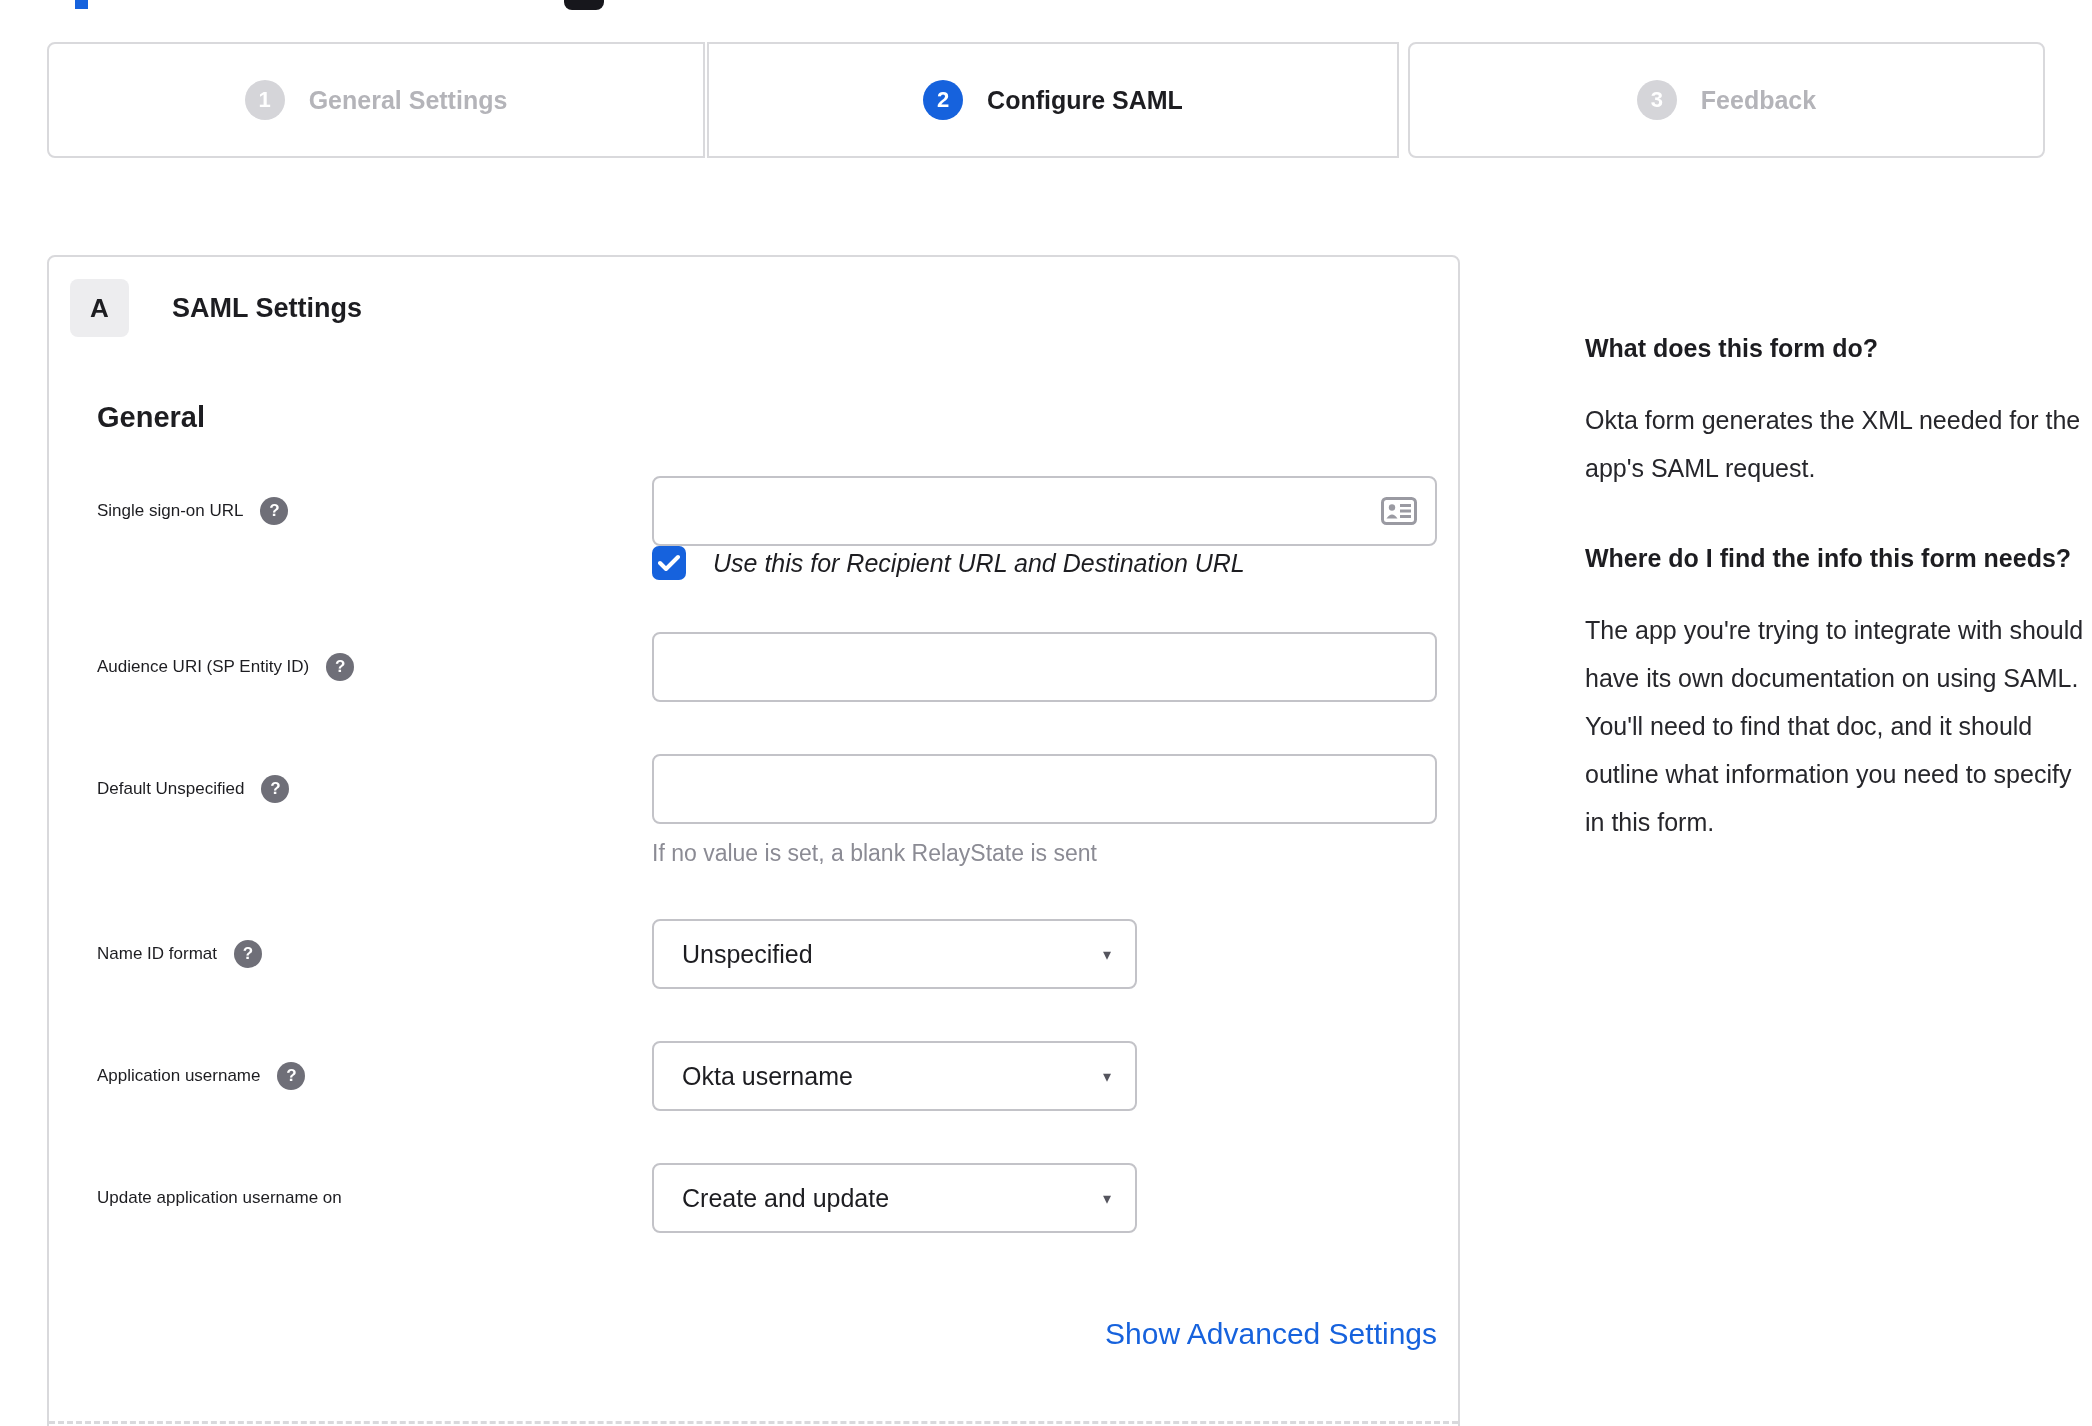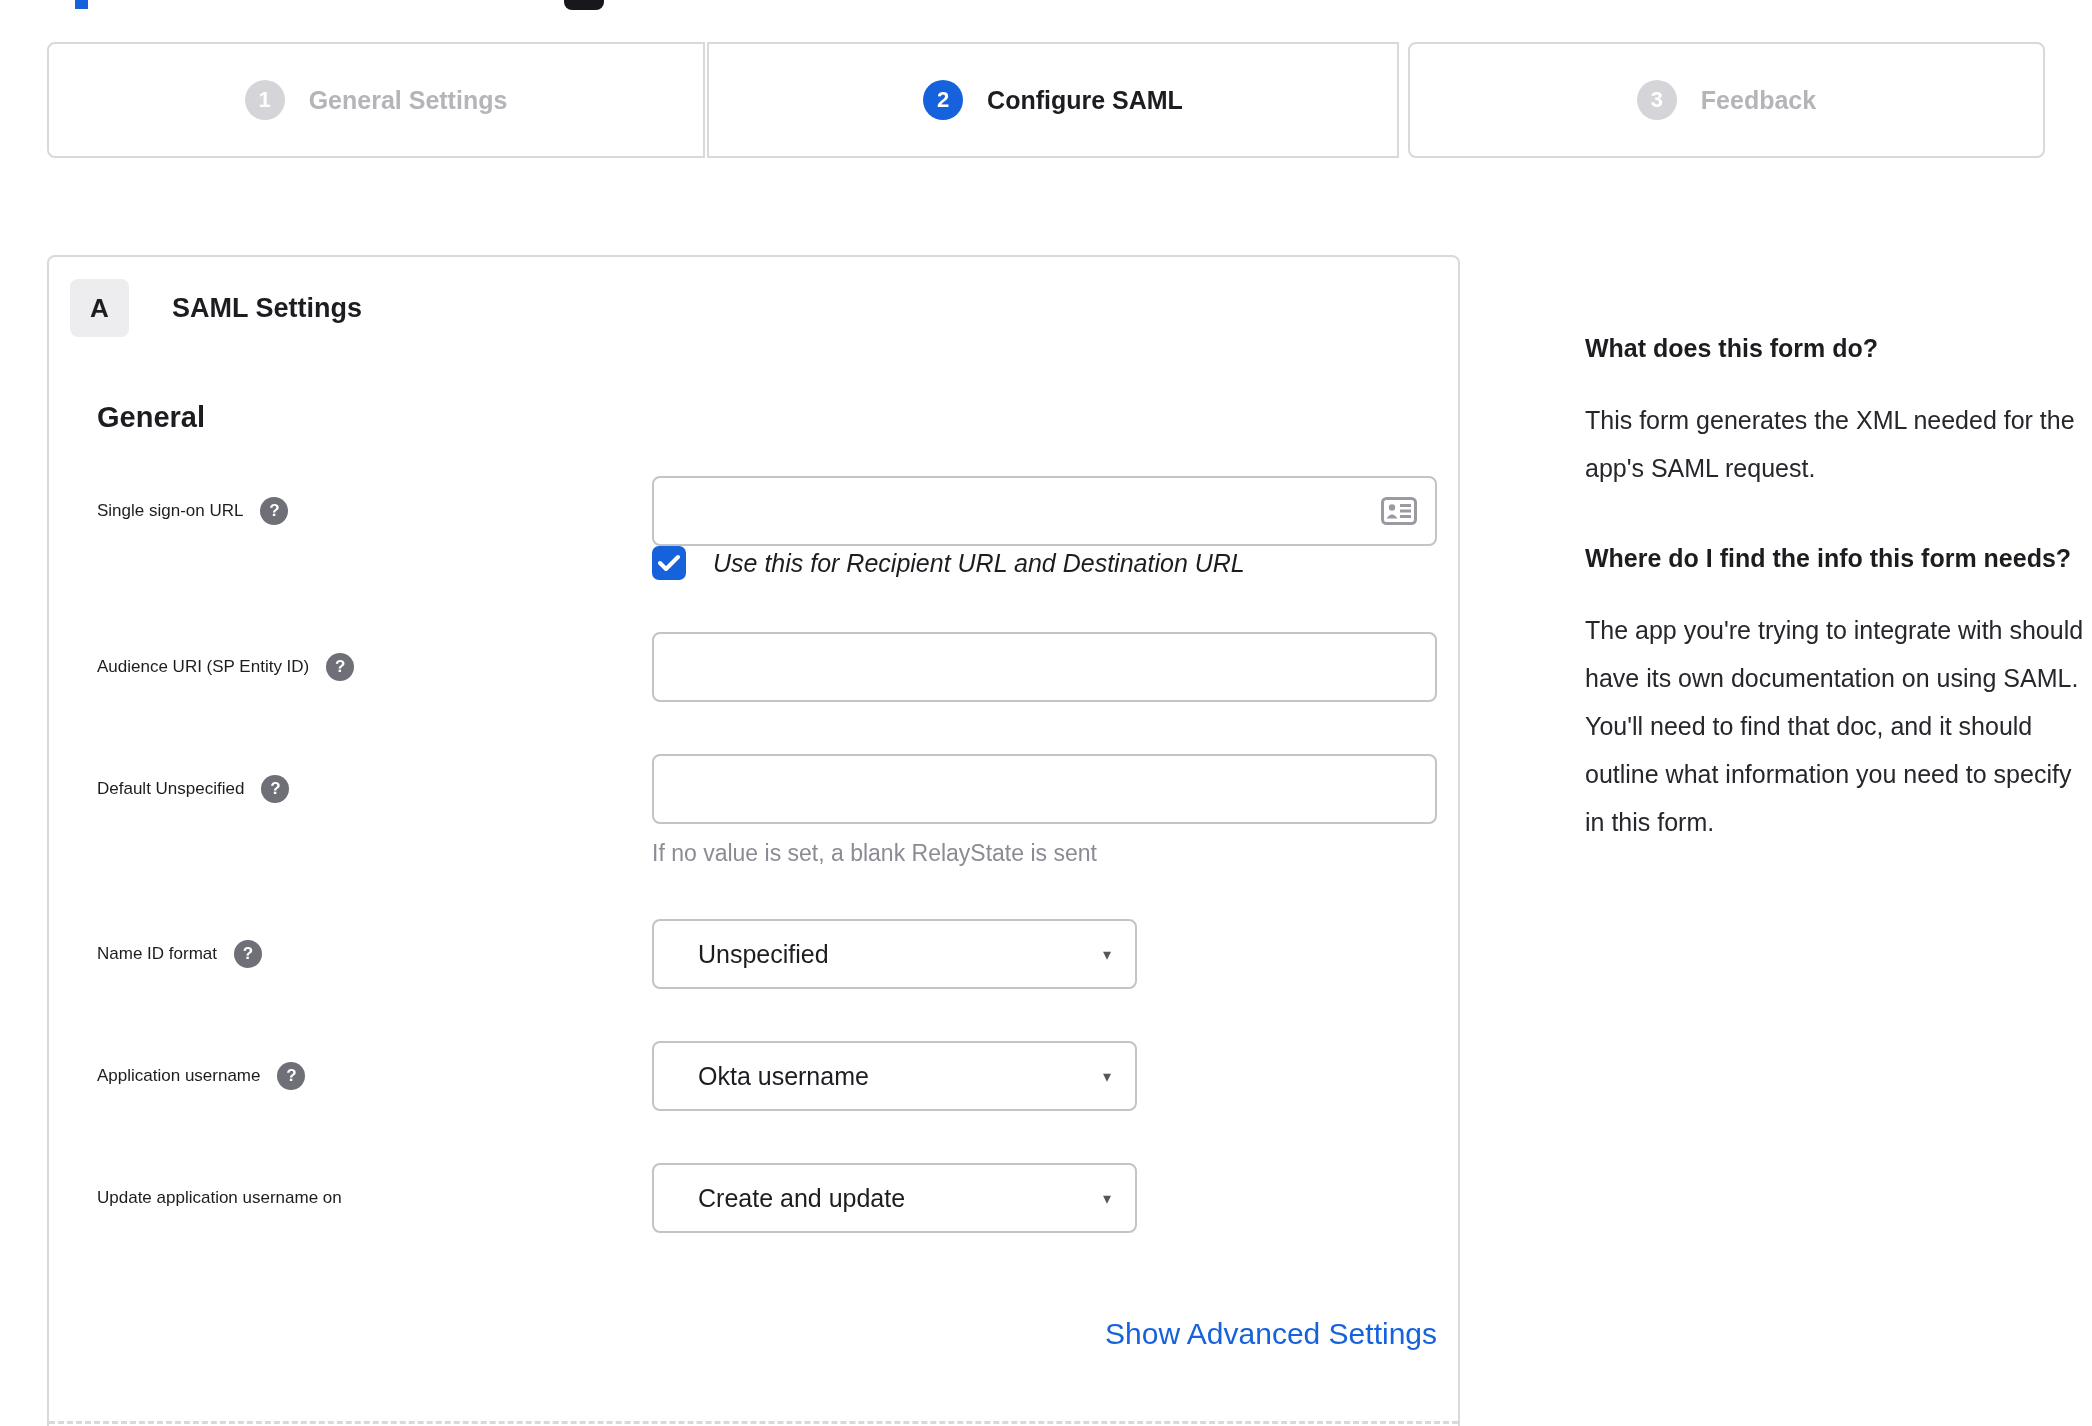--- a/index.html
+++ b/index.html
@@ -45,21 +45,21 @@
         background:#6f6f78;color:#fff;font-size:17px;font-weight:bold;
         align-items:center;justify-content:center;margin-left:17px;flex:0 0 auto;}
 
   .input-wrap{position:relative;width:785px;}
   .tinput{width:785px;height:70px;box-sizing:border-box;border:2px solid #c3c3c8;border-radius:8px;
         font-size:25px;color:#1d1d21;padding:0 66px 0 26px;outline:none;background:#fff;
         font-family:"Liberation Sans", sans-serif;}
   .card-icon{position:absolute;right:20px;top:50%;transform:translateY(-50%);line-height:0;}
 
   .select{width:485px;height:70px;box-sizing:border-box;border:2px solid #c3c3c8;border-radius:8px;
-        display:flex;align-items:center;padding:0 44px;font-size:25px;color:#1d1d21;
+        display:flex;align-items:center;padding:0 28px;font-size:25px;color:#1d1d21;
         position:relative;background:#fff;cursor:pointer;}
   .caret{position:absolute;right:24px;top:50%;transform:translateY(-50%);
         color:#55555e;font-size:16px;}
 
   .cbrow{display:flex;align-items:center;gap:27px;font-style:italic;}
   .checkbox{width:34px;height:34px;border-radius:7px;background:#1662dd;flex:0 0 auto;
         display:flex;align-items:center;justify-content:center;}
   .cblabel{font-size:25px;color:#1d1d21;}
 
   .hint{margin-top:16px;font-size:23px;color:#8b8b94;}
@@ -193,16 +193,16 @@
       <a class="adv-link">Show Advanced Settings</a>
     </div>
 
   </div>
 
   <div class="dash-divider"></div>
 </div>
 
 <div class="help-col">
   <p class="help-q">What does this form do?</p>
-  <p class="help-a">This form generates the XML needed for the app's SAML request.</p>
+  <p class="help-a">Okta form generates the XML needed for the app's SAML request.</p>
   <p class="help-q">Where do I find the info this form needs?</p>
   <p class="help-a">The app you're trying to integrate with should have its own documentation on using SAML. You'll need to find that doc, and it should outline what information you need to specify in this form.</p>
 </div>
 
 </body></html>

